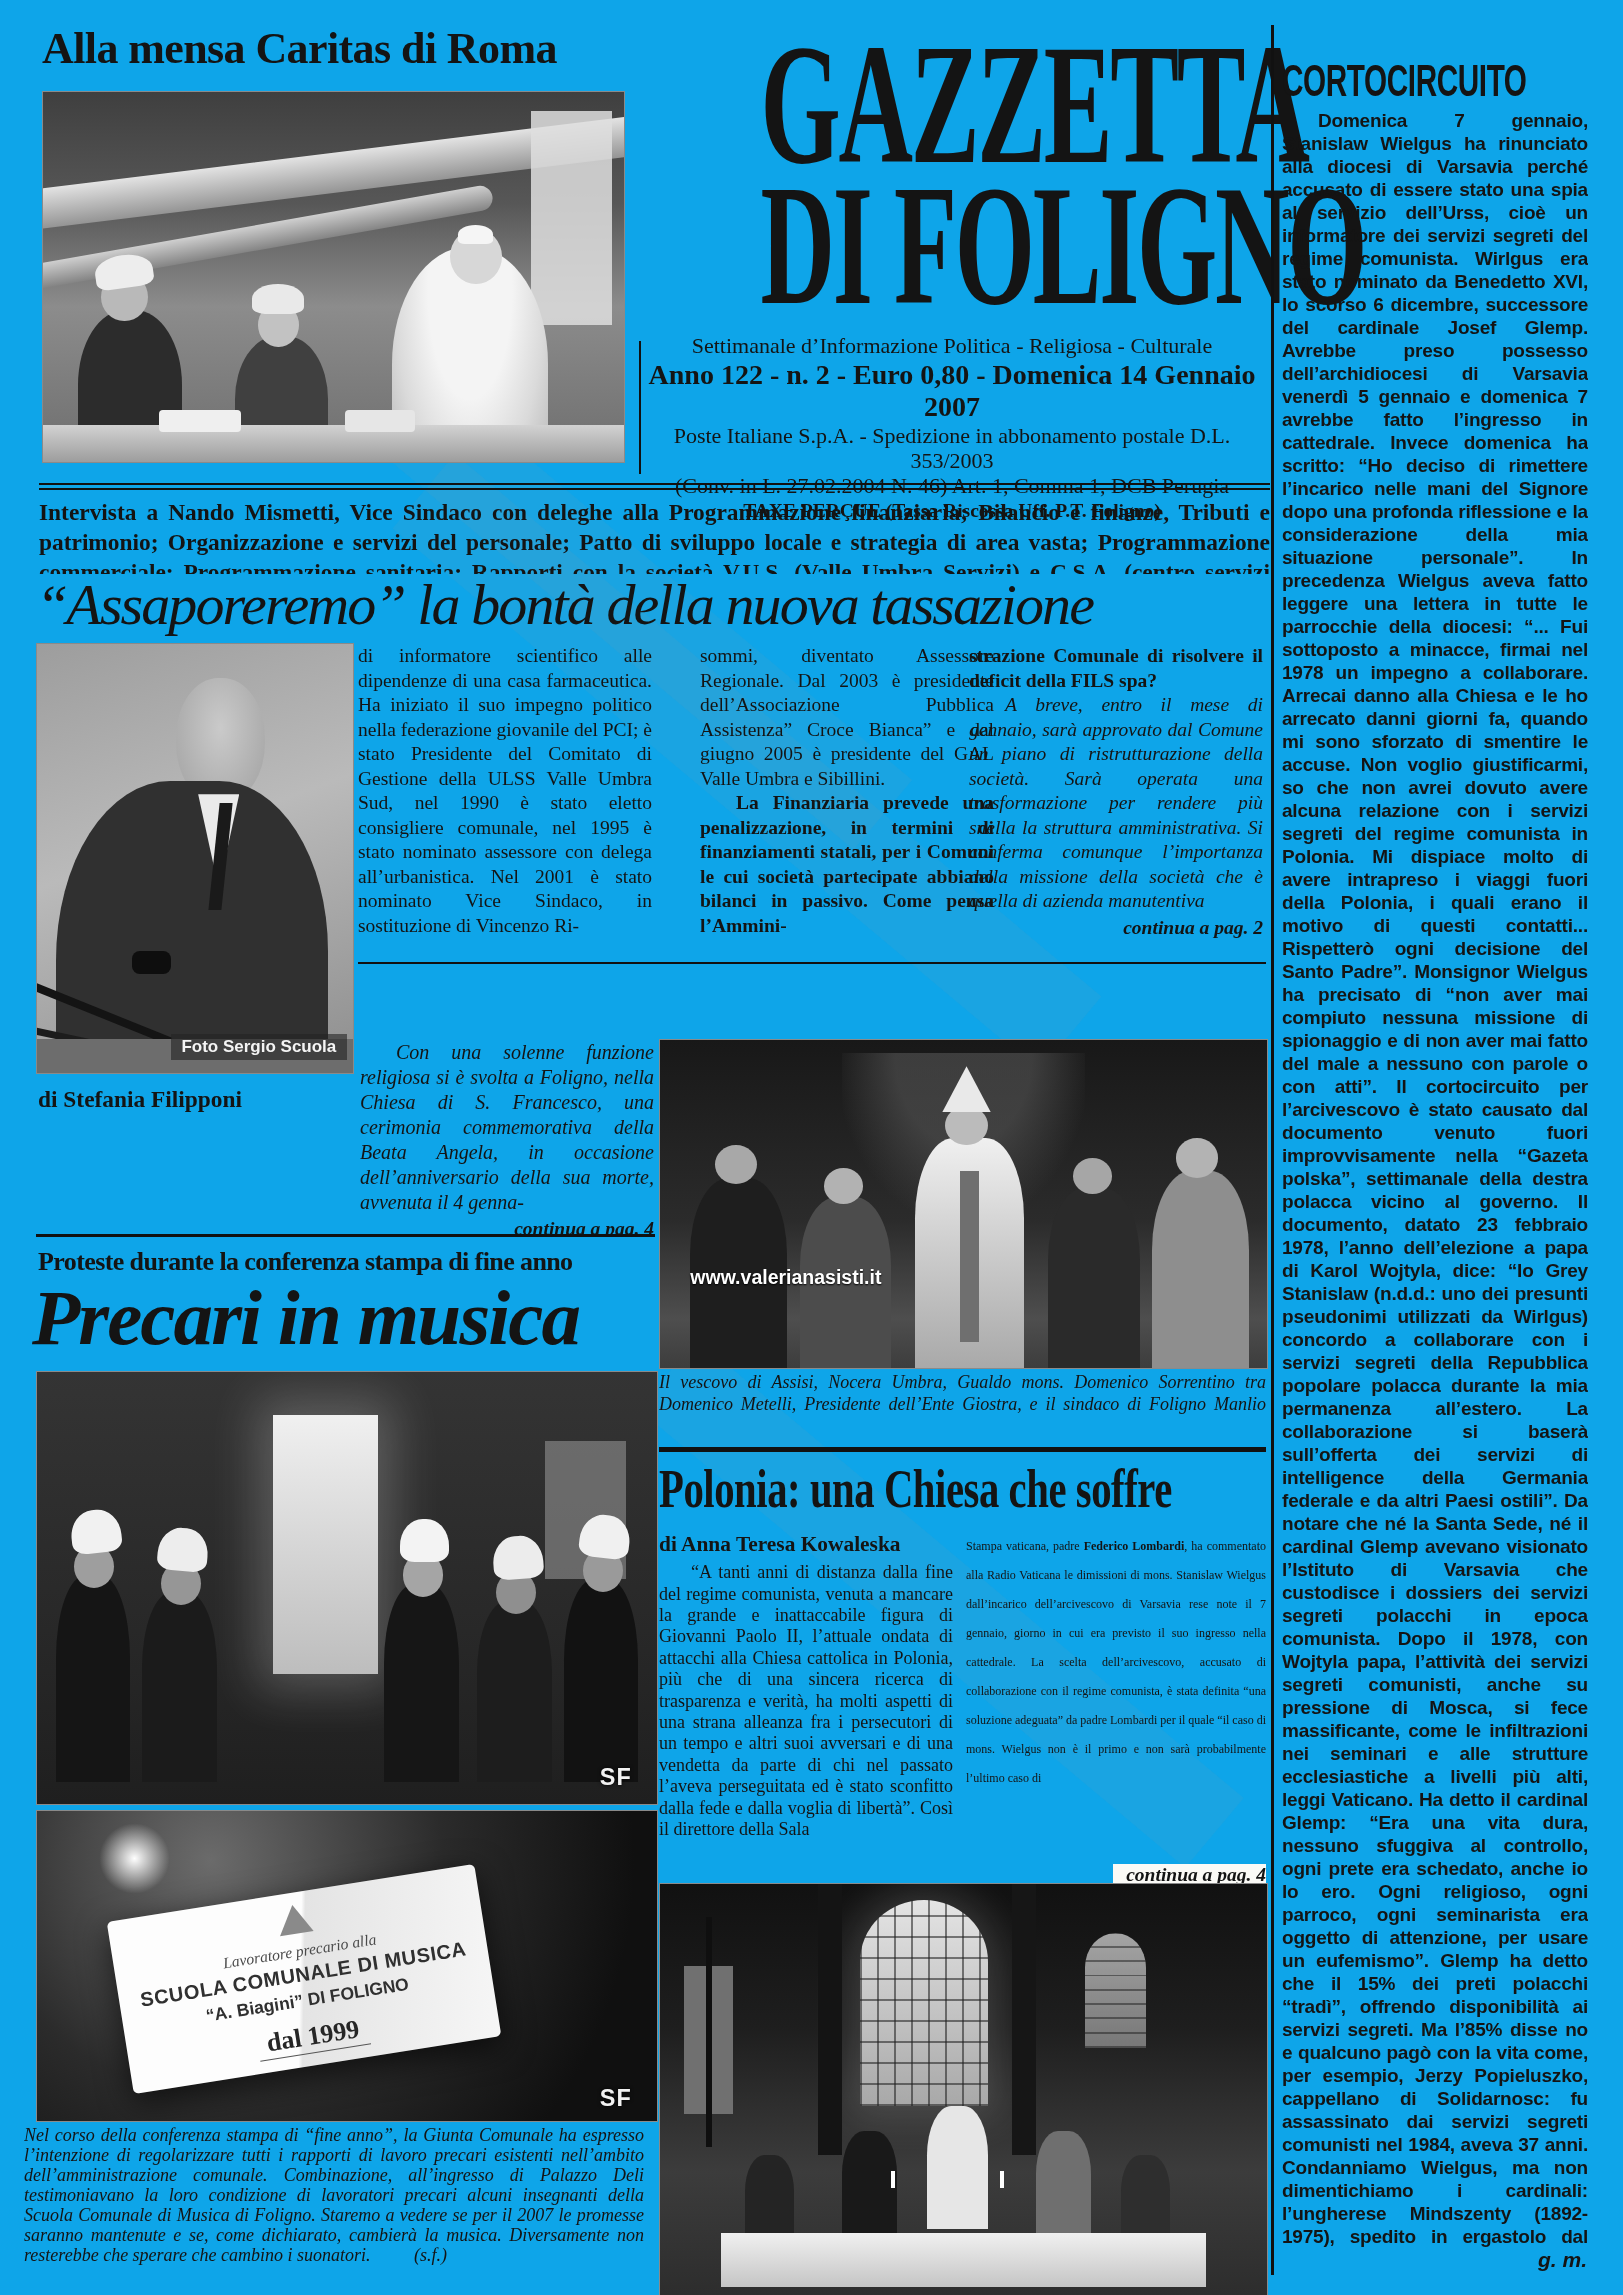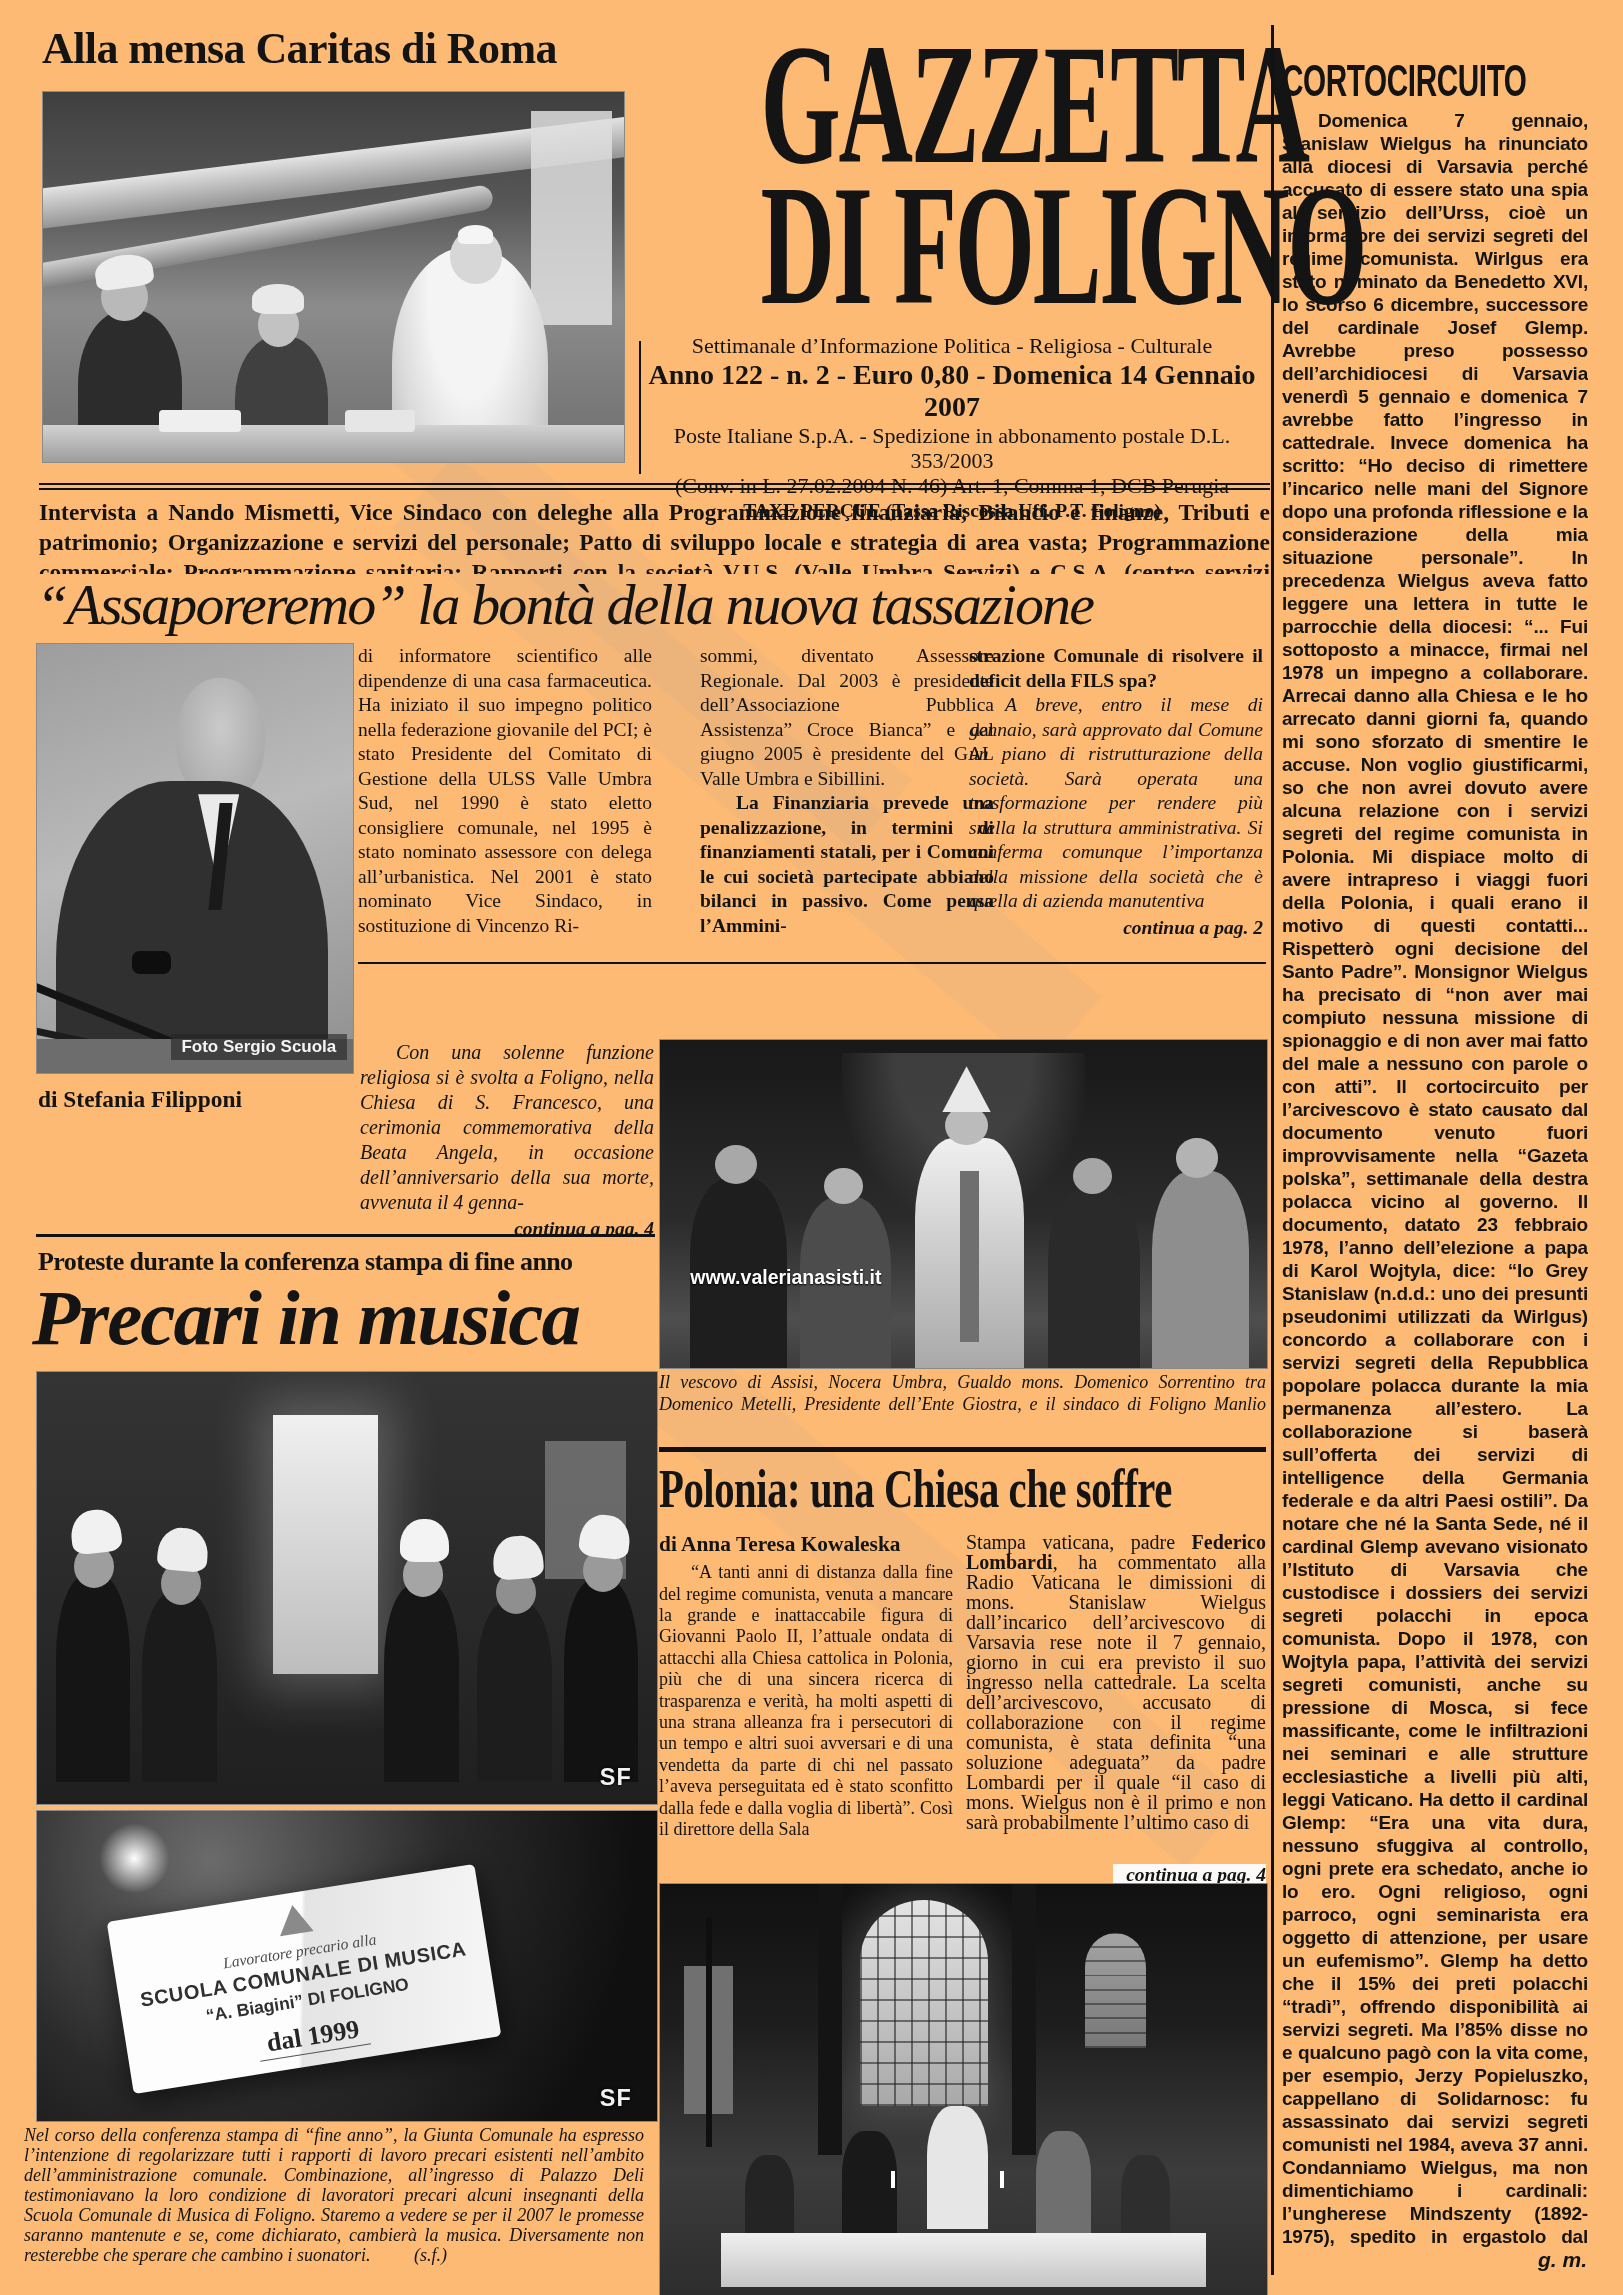--- a/index.html
+++ b/index.html
@@ -1,16 +1,16 @@
 <!DOCTYPE html>
 <html style="font-size:10.4px"><head>
 <meta charset="utf-8">
 <style>
   html,body{margin:0;padding:0;background:#e8e6e0;}
-  #page{position:relative;width:1623px;height:2295px;background:#fdba74;color:#141414;
+  #page{position:relative;width:1623px;height:2295px;background:#0ea5e9;color:#141414;
         font-family:"Liberation Serif","DejaVu Serif",serif;overflow:hidden;}
   
   .wm{position:absolute;background:rgba(150,150,150,.09);pointer-events:none;z-index:0;}
   .z{position:absolute;z-index:1;}
   .serif{font-family:"Liberation Serif","DejaVu Serif",serif;}
   .sans{font-family:"Liberation Sans","DejaVu Sans",sans-serif;}
   .just{text-align:justify;}
   .rule{position:absolute;background:#111;z-index:2;}
   
   .h-caritas{left:42px;top:26px;width:588px;font-weight:bold;font-size:44px;line-height:1.05;letter-spacing:-0.6px;white-space:nowrap;}
@@ -204,21 +204,21 @@
   <div class="rule" style="left:659px;top:1447px;width:607px;height:5.2px;"></div>
   <div class="z serif h-polonia">
     <span>Polonia: una Chiesa che soffre</span>
   </div>
 
   <div class="z serif" style="left:659px;top:1532px;width:294px;height:354px;overflow:hidden;">
     <div class="byline" style="font-size:21.4px;margin-bottom:5.2px;">di Anna Teresa Kowaleska</div>
     <div class="just" style="font-size:18px;line-height:21.4px;text-indent:32px;">“A tanti anni di distanza dalla fine del regime comunista, venuta a mancare la grande e inattaccabile figura di Giovanni Paolo II, l’attuale ondata di attacchi alla Chiesa cattolica in Polonia, più che di una sincera ricerca di trasparenza e verità, ha molti aspetti di una strana alleanza fra i persecutori di un tempo e altri suoi avversari e di una vendetta da parte di chi nel passato l’aveva perseguitata ed è stato sconfitto dalla fede e dalla voglia di libertà”. Così il direttore della Sala</div>
   </div>
   <div class="z serif" style="left:966px;top:1532px;width:300px;height:354px;overflow:hidden;">
-    <div class="just" style="font-size:20px;line-height:20px;">
+    <div class="just" style="font-size:12px;line-height:29px;">
       <span>Stampa vaticana, padre </span><span style="font-weight:bold;">Federico Lombardi</span><span>, ha commentato alla Radio Vaticana le dimissioni di mons. Stanislaw Wielgus dall’incarico dell’arcivescovo di Varsavia rese note il 7 gennaio, giorno in cui era previsto il suo ingresso nella cattedrale. La scelta dell’arcivescovo, accusato di collaborazione con il regime comunista, è stata definita “una soluzione adeguata” da padre Lombardi per il quale “il caso di mons. Wielgus non è il primo e non sarà probabilmente l’ultimo caso di</span>
     </div>
     <div class="continua" style="position:absolute;right:0;bottom:0;background:#fbfaf6;padding-left:13px;">continua a pag. 4</div>
   </div>
 
   <div class="ph" style="left:659px;top:1883px;width:607px;height:411px;background:linear-gradient(180deg,#111,#1e1e1e 35%,#3c3c3c 70%,#2d2d2d);">
     <div style="left:33%;top:4%;width:21%;height:50%;border-radius:50% 50% 0 0/30% 30% 0 0;box-shadow:0 0 39px 11.7px rgba(255,255,255,.15);
                 background:repeating-linear-gradient(90deg,rgba(30,30,30,.55) 0 1.9px,transparent 1.9px 17px),repeating-linear-gradient(0deg,rgba(30,30,30,.55) 0 1.9px,transparent 1.9px 21px),linear-gradient(180deg,#e4e4e4,#a8a8a8);"></div>
     <div style="left:70%;top:12%;width:10%;height:28%;border-radius:50% 50% 0 0/30% 30% 0 0;opacity:.8;
                 background:repeating-linear-gradient(0deg,rgba(30,30,30,.5) 0 1.9px,transparent 1.9px 14.3px),linear-gradient(180deg,#c9c9c9,#8d8d8d);"></div>

